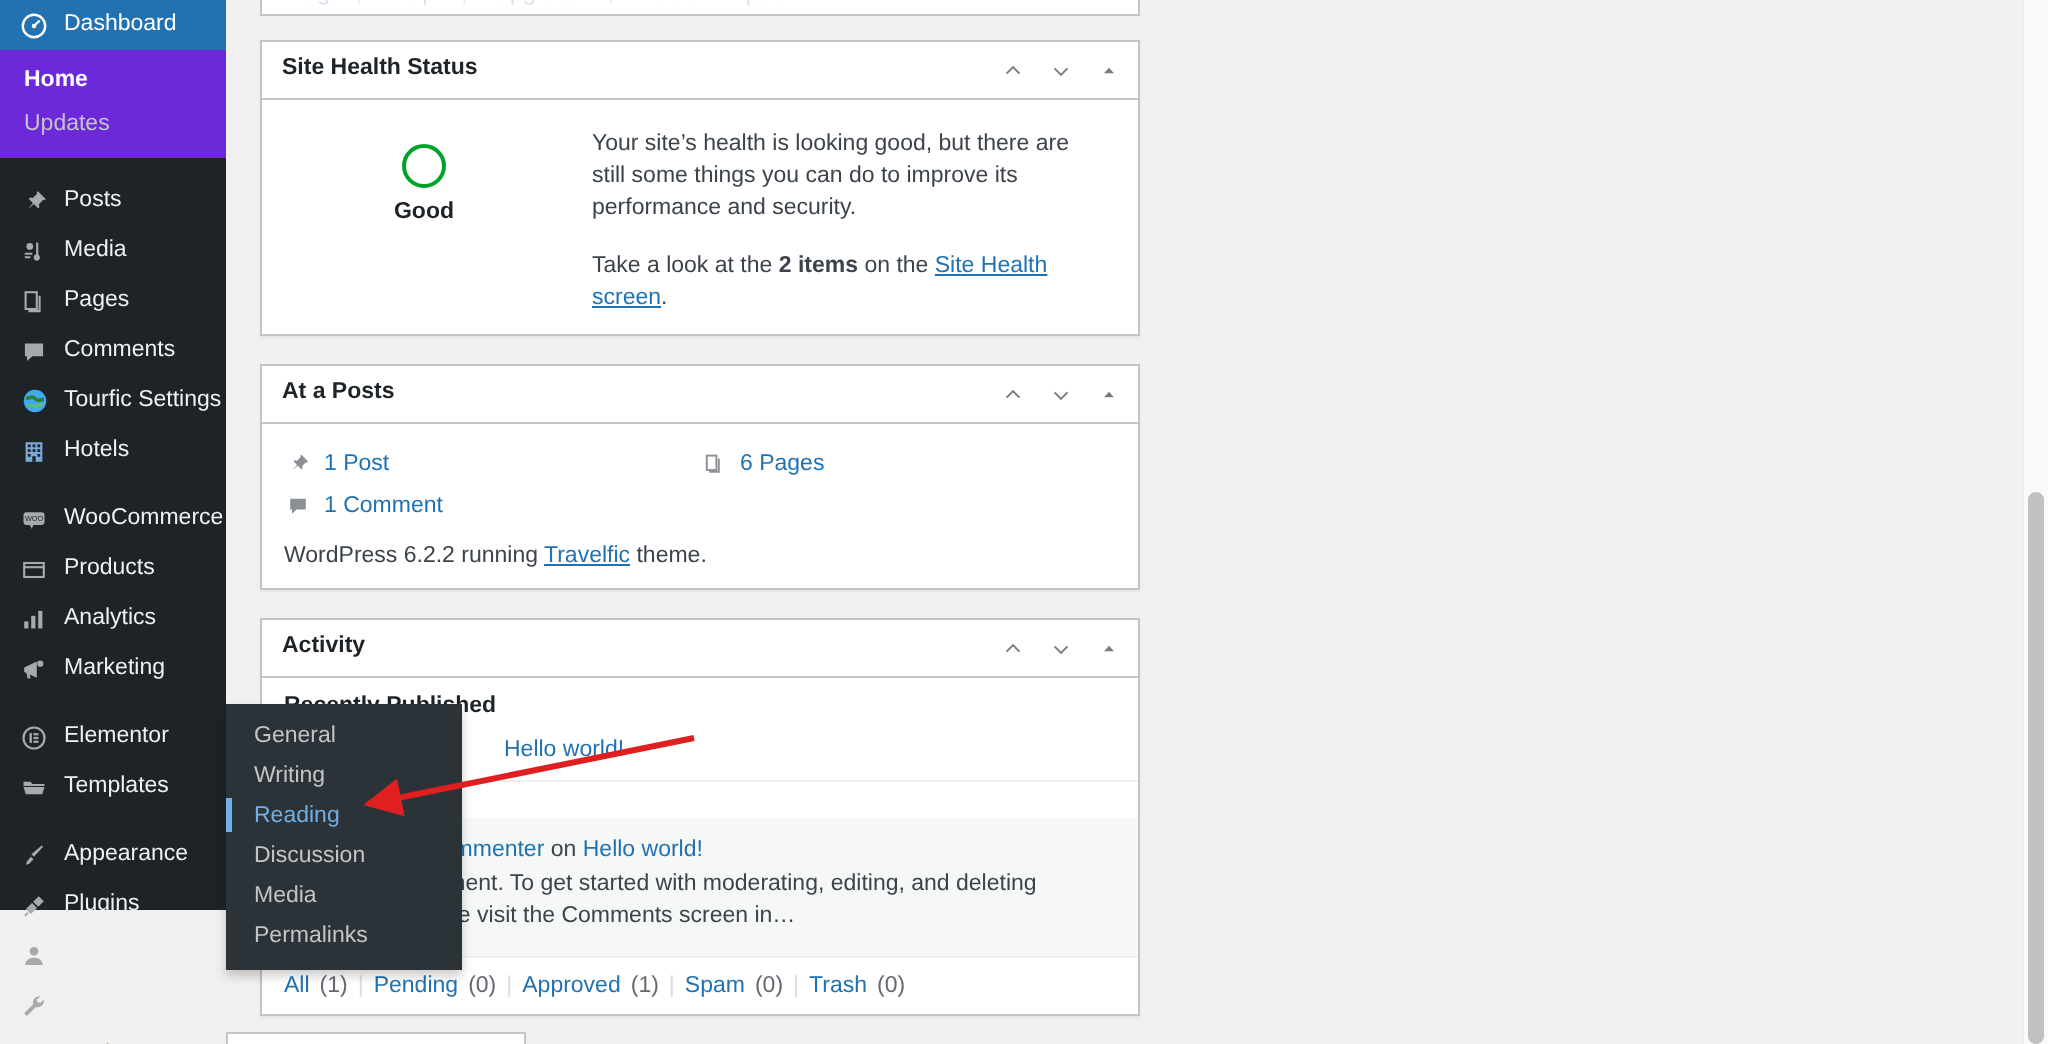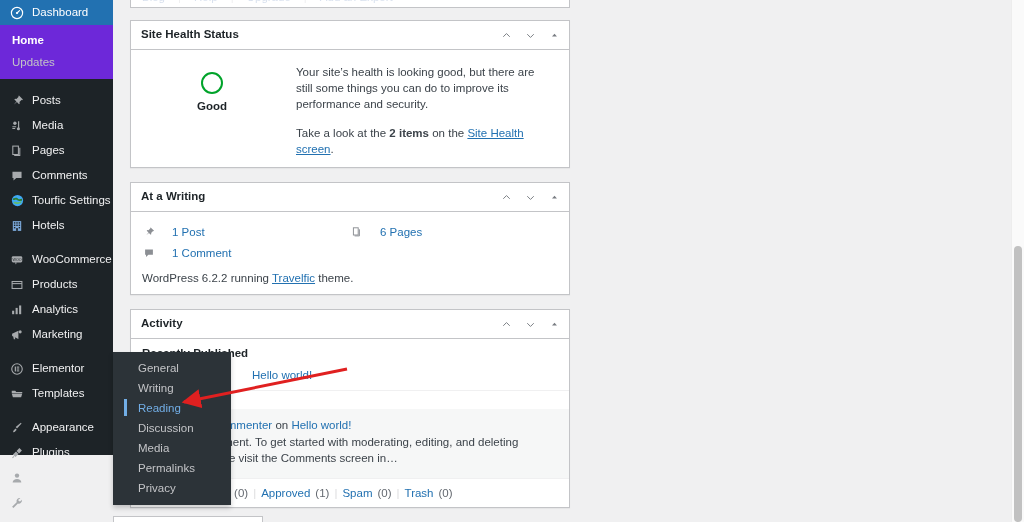--- a/index.html
+++ b/index.html
@@ -80,21 +80,20 @@
     box-shadow: 0 3px 5px rgba(0,0,0,.2);
   }
   #settings-flyout a {
     display: block;
     position: relative;
     padding: 2px 0 2px 14px;
     font-size: 11.5px;
     line-height: 16px;
     color: #c3c4c7;
     text-decoration: none;
-    margin-left: 11px;
   }
   #settings-flyout a.current { color: #72aee6; }
   #settings-flyout a.current::before {
     content: "";
     position: absolute; left: 0; top: 1px;
     width: 3px; height: 17px;
     background: #72aee6;
   }
 
   
@@ -156,21 +155,21 @@
   .sh-right p { font-size: 11.5px; line-height: 16px; color: #3c434a; }
   .sh-right p + p { margin-top: 13px; }
 
   
   .glance-list {
     display: flex; flex-wrap: wrap;
     margin: 0; padding: 0; list-style: none;
   }
   .glance-list li {
     width: 50%;
-    display: flex; align-items: center; gap: 16px;
+    display: flex; align-items: center; gap: 6px;
     height: 21px;
     font-size: 11.5px;
   }
   .glance-ico { width: 14px; color: #8c8f94; display: inline-flex; justify-content: center; }
   .versions { margin-top: 9px; font-size: 11.5px; color: #3c434a; }
 
   
   .activity-inside { padding: 0; }
   .act-block { padding: 8px 11px 9px 11px; }
   .act-h3 { font-size: 11.5px; font-weight: bold; color: #1d2327; }
@@ -500,21 +499,21 @@
                 <span>on the</span>
                 <a href="#" class="lnk u">Site Health screen</a><span>.</span>
               </p>
             </div>
           </div>
         </div>
       </div>
 
       <div class="postbox">
         <div class="postbox-header">
-          <h2>At a Writing</h2>
+          <h2>At a Posts</h2>
           <div class="handle-actions">
             <button class="handle-btn">
               <svg width="13" height="13" viewBox="0 0 20 20" fill="none" stroke="currentColor" stroke-width="1.5">
                   <path d="M5 12l5-5 5 5"></path>
                 </svg>
             </button>
             <button class="handle-btn">
               <svg width="13" height="13" viewBox="0 0 20 20" fill="none" stroke="currentColor" stroke-width="1.5">
                   <path d="M5 8l5 5 5-5"></path>
                 </svg>
@@ -624,21 +623,20 @@
     <div id="bottom-cut"></div>
   </div>
 
   <div id="settings-flyout">
     <a href="#">General</a>
     <a href="#">Writing</a>
     <a href="#" class="current">Reading</a>
     <a href="#">Discussion</a>
     <a href="#">Media</a>
     <a href="#">Permalinks</a>
-    <a href="#">Privacy</a>
   </div>
 
   <div id="scrollbar-track"></div>
   <div id="scrollbar-thumb"></div>
 
   <svg id="arrow-annotation">
     <defs>
       <marker id="arrowhead" markerWidth="7" markerHeight="7" refX="5.6" refY="3.2" orient="auto">
         <path d="M0,0 L6.4,3.2 L0,6.4 z" fill="#e02020"></path>
       </marker>

